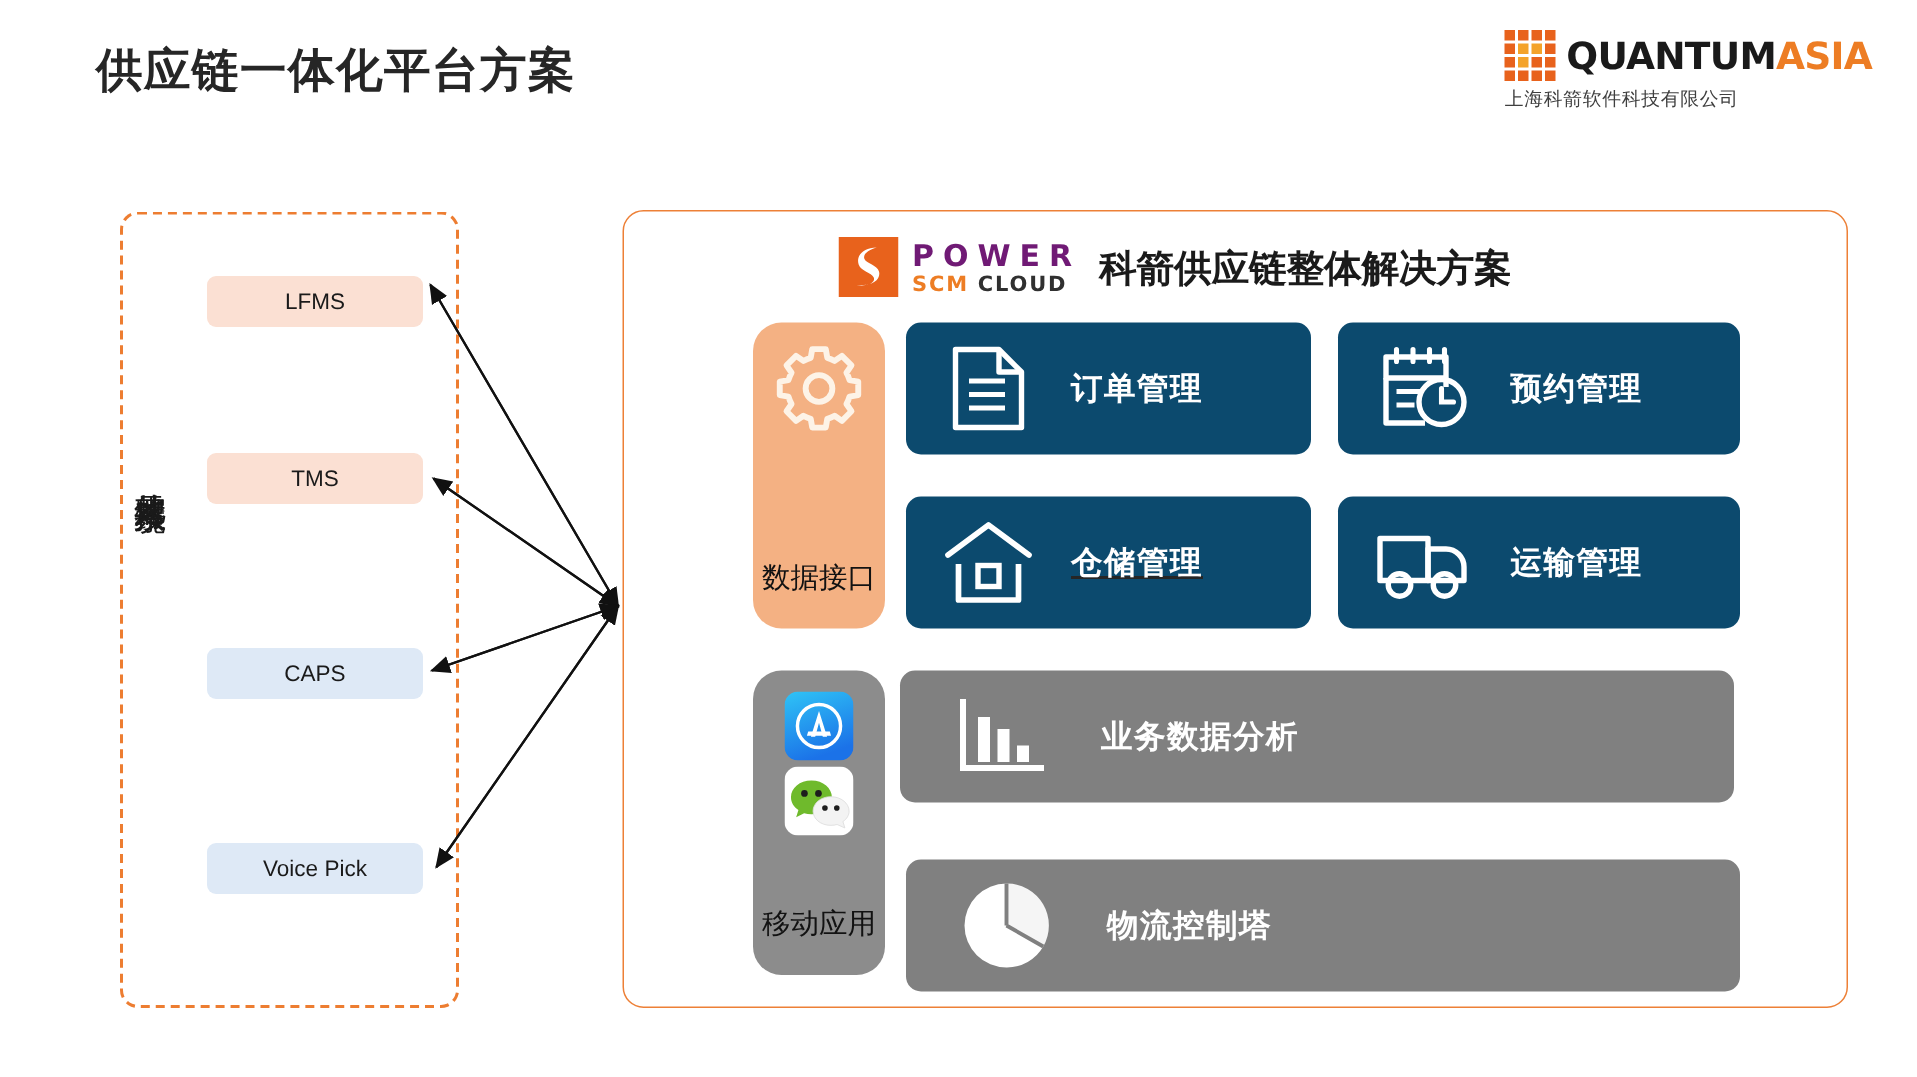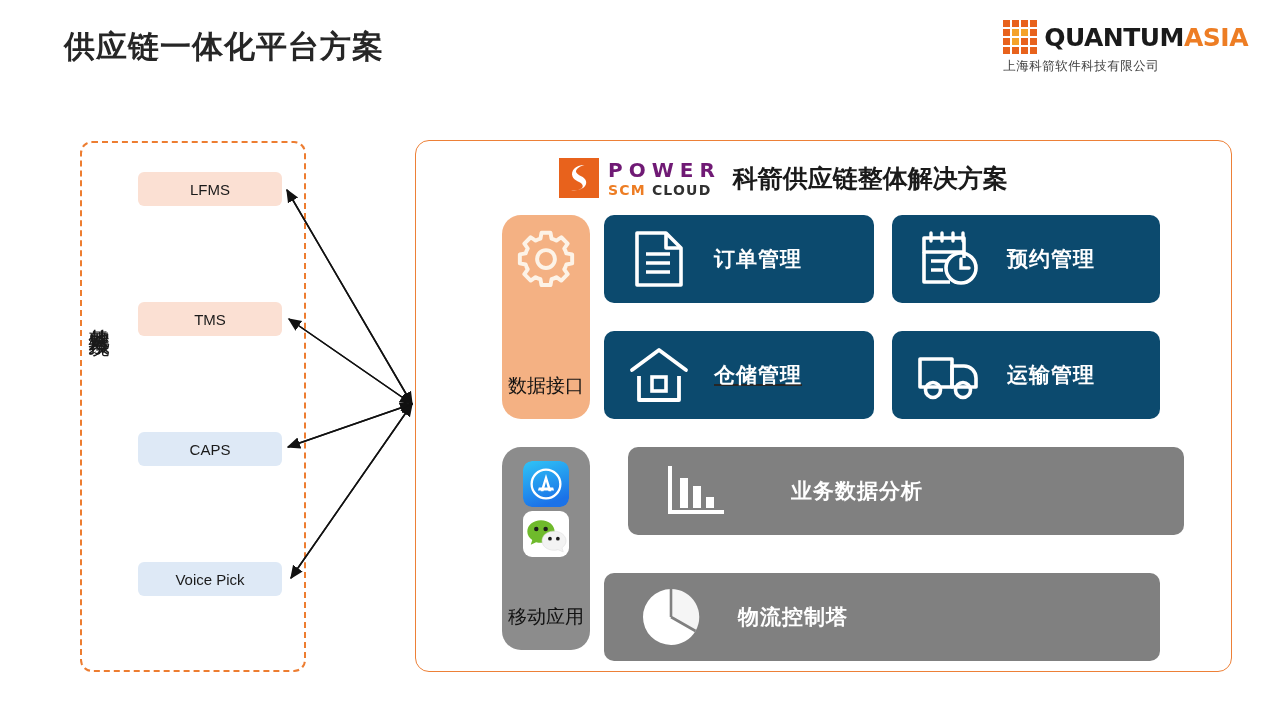--- a/index.html
+++ b/index.html
@@ -225,21 +225,21 @@
     font-size: 21px;
     font-weight: bold;
     letter-spacing: 1px;
     white-space: nowrap;
   }
 
   #card-order      { left: 604px;  top: 215px; width: 270px; height: 88px; }
   #card-booking    { left: 892px;  top: 215px; width: 268px; height: 88px; }
   #card-warehouse  { left: 604px;  top: 331px; width: 270px; height: 88px; text-decoration: underline; }
   #card-transport  { left: 892px;  top: 331px; width: 268px; height: 88px; align-items: center; }
-  #card-analytics  { left: 628px;  top: 447px; width: 556px; height: 88px; gap: 29px; }
+  #card-analytics  { left: 600px;  top: 447px; width: 556px; height: 88px; }
   #card-controltower { left: 604px; top: 573px; width: 556px; height: 88px; }
 
   .arrow-layer {
     position: absolute;
     left: 0; top: 0;
     width: 1278px; height: 718px;
     pointer-events: none;
   }
 </style>
 </head>
@@ -270,21 +270,21 @@
     <div class="brand-word">
       <span class="q">QUANTUM</span><span class="a">ASIA</span>
     </div>
   </div>
   <div class="brand-sub">上海科箭软件科技有限公司</div>
 </div>
 
 <div id="left-panel"></div>
 <div id="left-panel-label">其他需对接系统</div>
 
-<div class="ext-box peach" style="top:172px">
+<div class="ext-box peach" style="top:184px">
   <span>LFMS</span>
 </div>
 <div class="ext-box peach" style="top:302px">
   <span>TMS</span>
 </div>
 <div class="ext-box blue" style="top:432px">
   <span>CAPS</span>
 </div>
 <div class="ext-box blue" style="top:562px">
   <span>Voice Pick</span>

